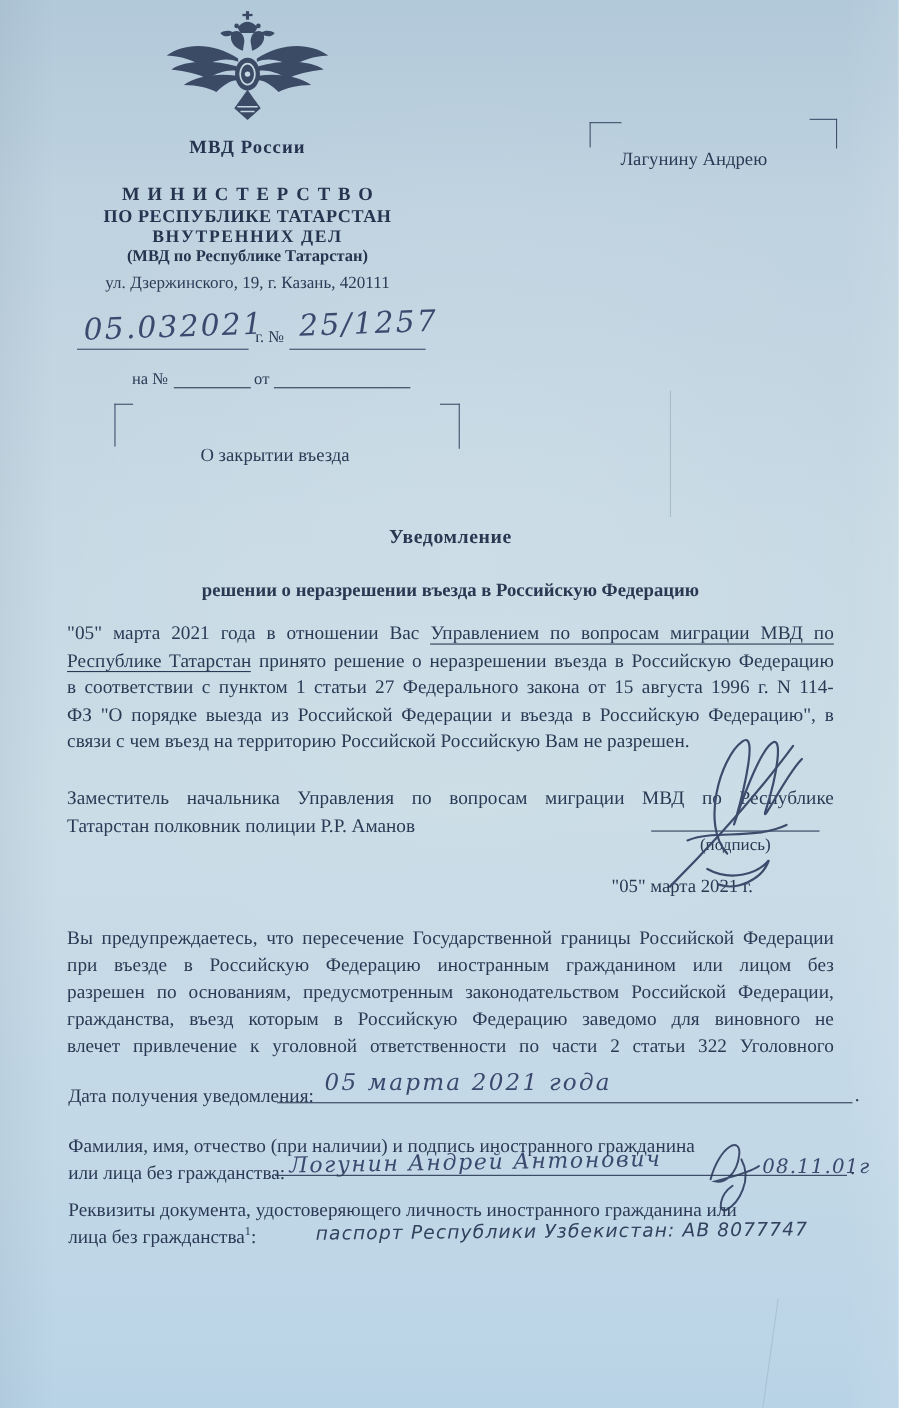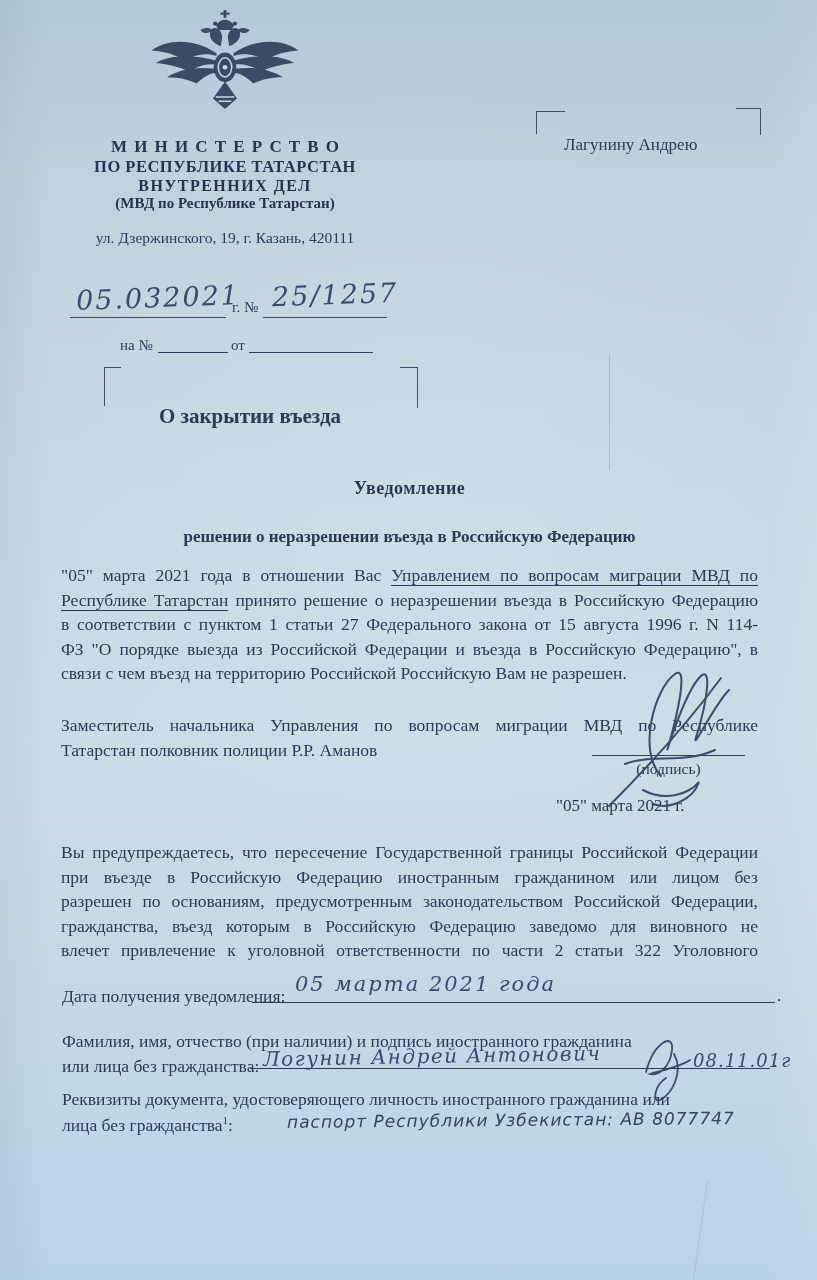--- a/index.html
+++ b/index.html
@@ -21,21 +21,21 @@
   .min3{font-size:16.5px;letter-spacing:0.5px;}
   .min4{font-size:15px;}
   .addr{font-size:15.5px;color:#2c3b56;}
   .hand{font-family:"DejaVu Serif",serif;font-style:italic;color:#3a4a6e;}
   .hand-big{font-size:27px;letter-spacing:2px;transform:rotate(-2deg);}
   .hline{position:absolute;border-bottom:1.4px solid #3c4c66;height:0;}
   .pline{position:absolute;border-bottom:1.3px solid #2f3e58;height:0;}
   .small-label{font-size:15px;color:#2c3b56;}
   .bracket-tl{position:absolute;border-top:1.6px solid #3f506c;border-left:1.6px solid #3f506c;}
   .bracket-tr{position:absolute;border-top:1.6px solid #3f506c;border-right:1.6px solid #3f506c;}
-  .subject{font-size:21px;color:#2c3b56;font-weight:bold;}
+  .subject{font-size:17px;color:#2c3b56;}
   .addressee-name{font-size:17px;color:#2c3b56;}
   .title1{font-size:18px;letter-spacing:0.5px;}
   .title23{font-size:17px;}
   .bodytext{width:697px;font-size:17.5px;line-height:24.6px;color:#2b3a54;}
   .tline{white-space:normal;}
   .tline.just{text-align:justify;text-align-last:justify;}
   .uline{border-bottom:1.4px solid #2b3a54;padding-bottom:0px;}
   .sig-caption{font-size:15.5px;}
   .sig-date{font-size:17px;}
   .field-label{font-size:17.5px;color:#2b3a54;}
@@ -81,25 +81,26 @@
             <ellipse cx="110" cy="84" rx="16" ry="21"></ellipse>
 
             <path d="M110,104 L93,128 L110,143 L127,128 Z"></path>
           </g>
           <ellipse cx="110" cy="84" rx="9.5" ry="13.5" fill="none" stroke="#c7d9e4" stroke-width="2.2"></ellipse>
           <circle cx="110" cy="84" r="3.5" fill="#c7d9e4"></circle>
           <path d="M97,126 L123,126 M101,132 L119,132" stroke="#c7d9e4" stroke-width="2"></path>
         </svg>
       </span>
     </div>
+    <div class="b org-short" style="margin-top:10px;">МВД России</div>
     <div class="b min1" style="margin-top:23px;">МИНИСТЕРСТВО</div>
     <div class="b min3">ПО РЕСПУБЛИКЕ ТАТАРСТАН</div>
     <div class="b min2">ВНУТРЕННИХ ДЕЛ</div>
     <div class="b min4">(МВД по Республике Татарстан)</div>
-    <div class="addr" style="margin-top:17px;">ул. Дзержинского, 19, г. Казань, 420111</div>
+    <div class="addr" style="margin-top:7px;">ул. Дзержинского, 19, г. Казань, 420111</div>
   </div>
 
   <div class="abs hand hand-big" style="left:76px;top:282px;">05.032021</div>
   <div class="hline" style="left:70px;top:317px;width:156px;"></div>
   <div class="abs small-label" style="left:232px;top:299px;">г. №</div>
   <div class="abs hand hand-big" style="left:272px;top:279px;">25/1257</div>
   <div class="hline" style="left:263px;top:317px;width:124px;"></div>
 
   <div class="abs small-label" style="left:120px;top:337px;">на №</div>
   <div class="pline" style="left:158px;top:352px;width:70px;"></div>

